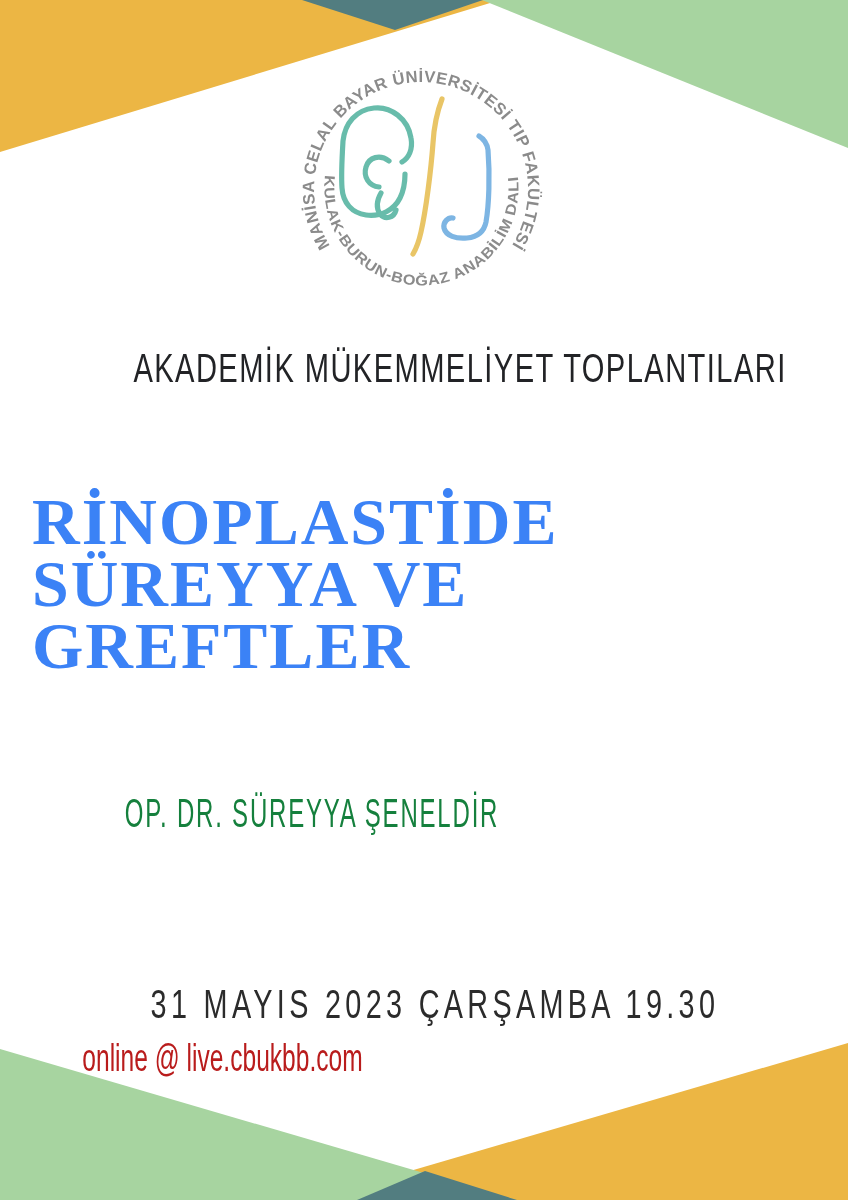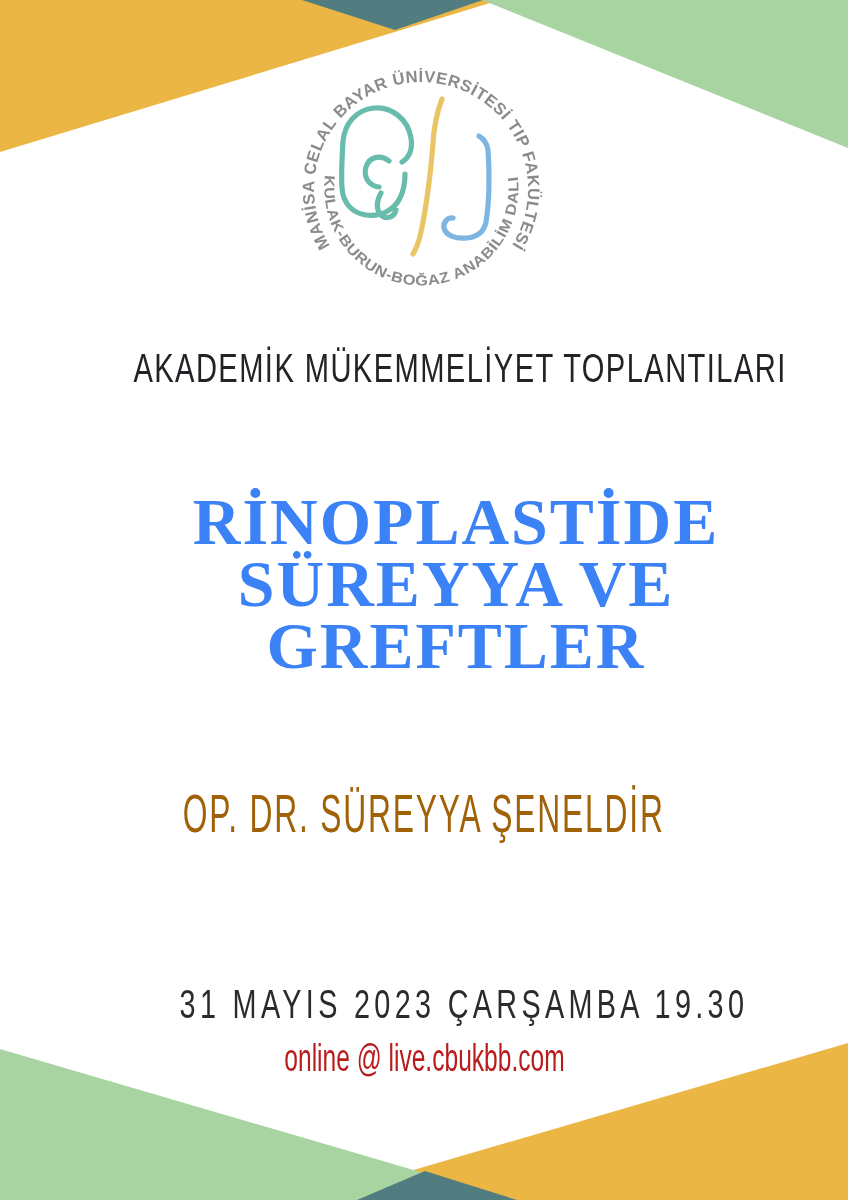--- a/index.html
+++ b/index.html
@@ -4,36 +4,36 @@
 <style>
   html,body{margin:0;padding:0;background:#ffffff;}
   .poster{
     position:relative;
     width:848px;height:1200px;
     background:#ffffff;
     overflow:hidden;
     font-family:"Liberation Sans",sans-serif;
   }
   .decor{position:absolute;left:0;top:0;width:848px;height:1200px;}
-  .textlayer{position:absolute;left:0;width:100%;text-align:center;white-space:nowrap;}
+  .textlayer{position:absolute;left:0;width:100%;white-space:nowrap;}
   .squeeze{display:inline-block;transform-origin:50% 50%;}
   .series-title{
     top:346px;
     font-size:41px;font-weight:400;letter-spacing:2px;color:#222326;line-height:44px;
   }
   .series-title .squeeze{transform:scaleX(0.71);}
   .talk-title{
     top:491px;
     font-family:"Liberation Serif",serif;
     font-size:66px;font-weight:700;letter-spacing:2px;
     line-height:62px;
   }
   .speaker{
     top:784px;
-    font-size:53px;font-weight:400;letter-spacing:3px;color:#a16207;line-height:59px;
+    font-size:40px;font-weight:400;letter-spacing:3px;color:#15803d;line-height:59px;
   }
   .speaker .squeeze{transform:scaleX(0.60);}
   .schedule{
     top:984px;
     font-size:40px;font-weight:400;letter-spacing:6px;color:#2b2b2b;line-height:40px;margin-left:40px;
   }
   .schedule .squeeze{transform:scaleX(0.72);}
   .stream{
     top:1038px;
     font-size:39px;font-weight:400;letter-spacing:0px;color:#b91c1c;line-height:39px;

